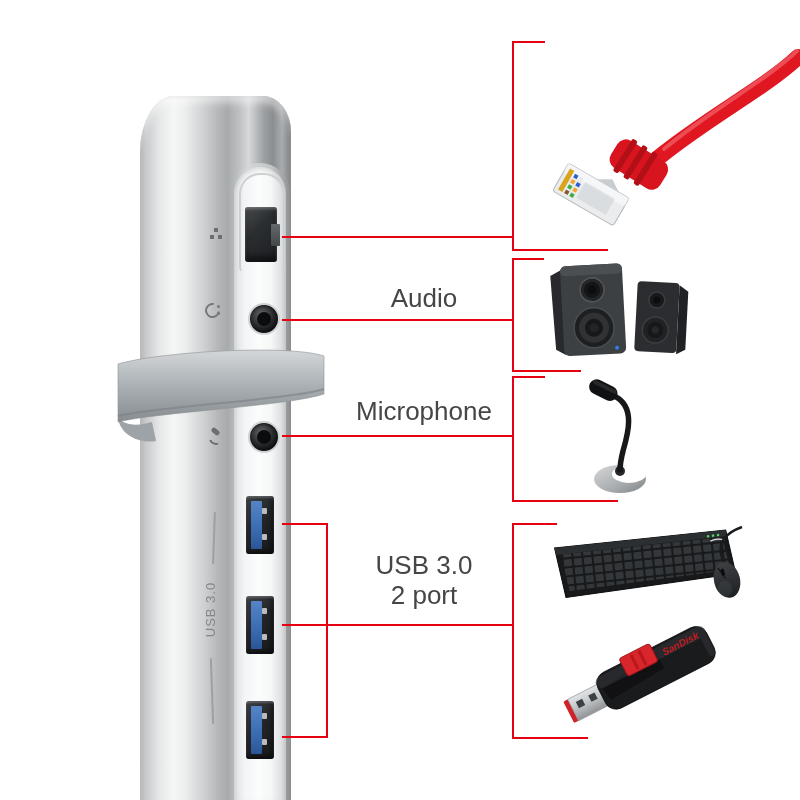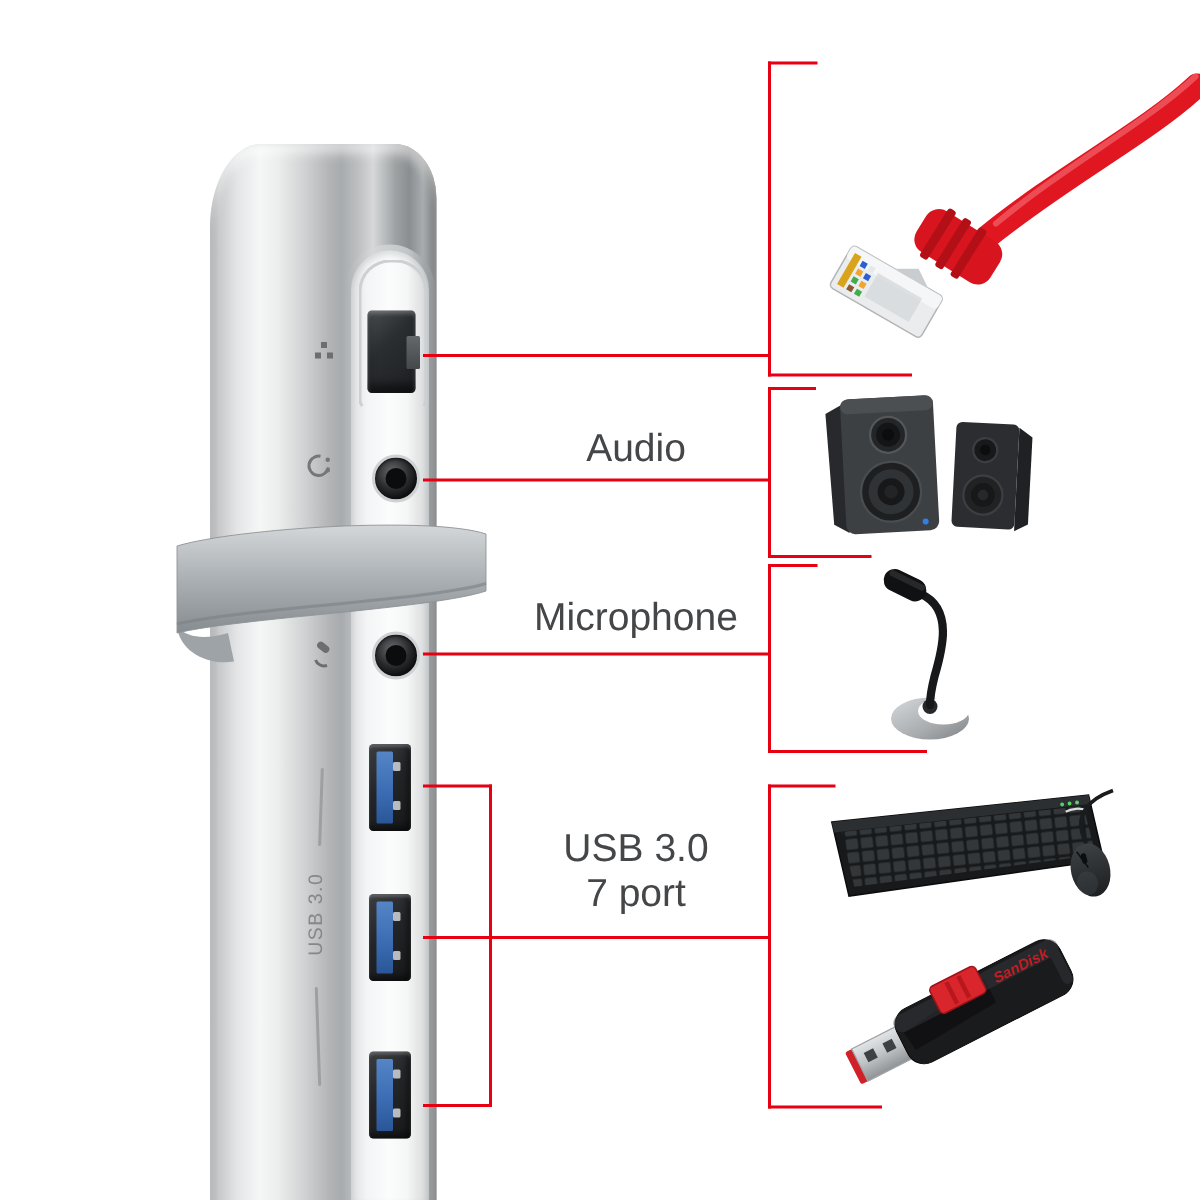--- a/index.html
+++ b/index.html
@@ -186,21 +186,21 @@
   <div class="rl h" style="left:512px;top:376px;width:33px;"></div>
   <div class="rl h" style="left:512px;top:500px;width:106px;"></div>
   <div class="rl v" style="left:512px;top:523px;height:216px;"></div>
   <div class="rl h" style="left:512px;top:523px;width:45px;"></div>
   <div class="rl h" style="left:512px;top:737px;width:76px;"></div>
 
   <div class="callout-label" style="top:396px;">Microphone</div>
   <div class="callout-label" style="top:283px;">Audio</div>
   <div class="callout-label" style="top:550px;">
     <div>USB 3.0</div>
-    <div>7 port</div>
+    <div>2 port</div>
   </div>
 
   <svg class="abs" style="left:540px;top:36px;" width="260" height="200" viewBox="0 0 260 200">
     <path d="M258,21 C225,52 170,80 118,122" stroke="#e01620" stroke-width="16" fill="none" stroke-linecap="round"></path>
     <path d="M257,15 C224,46 172,73 124,113" stroke="#f4646c" stroke-width="4" fill="none" stroke-linecap="round" opacity="0.7"></path>
     <g transform="rotate(32 98 128)">
       <rect x="70" y="112" width="58" height="32" rx="10" fill="#d8151f"></rect>
       <rect x="80" y="109" width="6" height="38" rx="2" fill="#b30f17"></rect>
       <rect x="92" y="109" width="6" height="38" rx="2" fill="#b30f17"></rect>
       <rect x="104" y="109" width="6" height="38" rx="2" fill="#b30f17"></rect>

